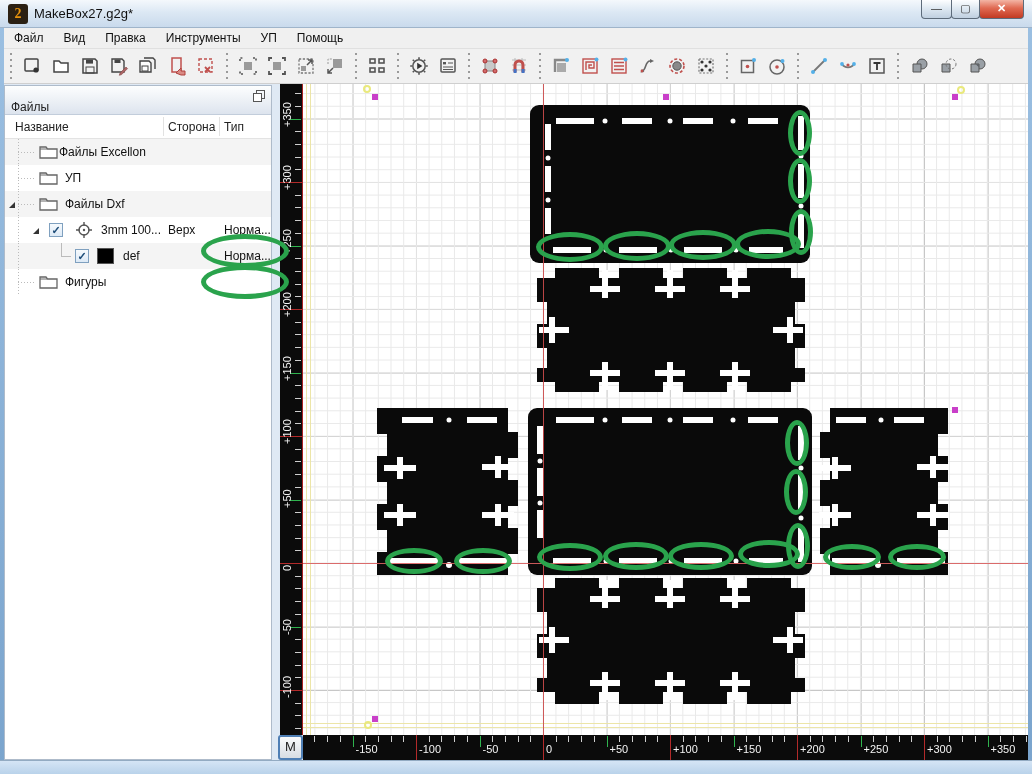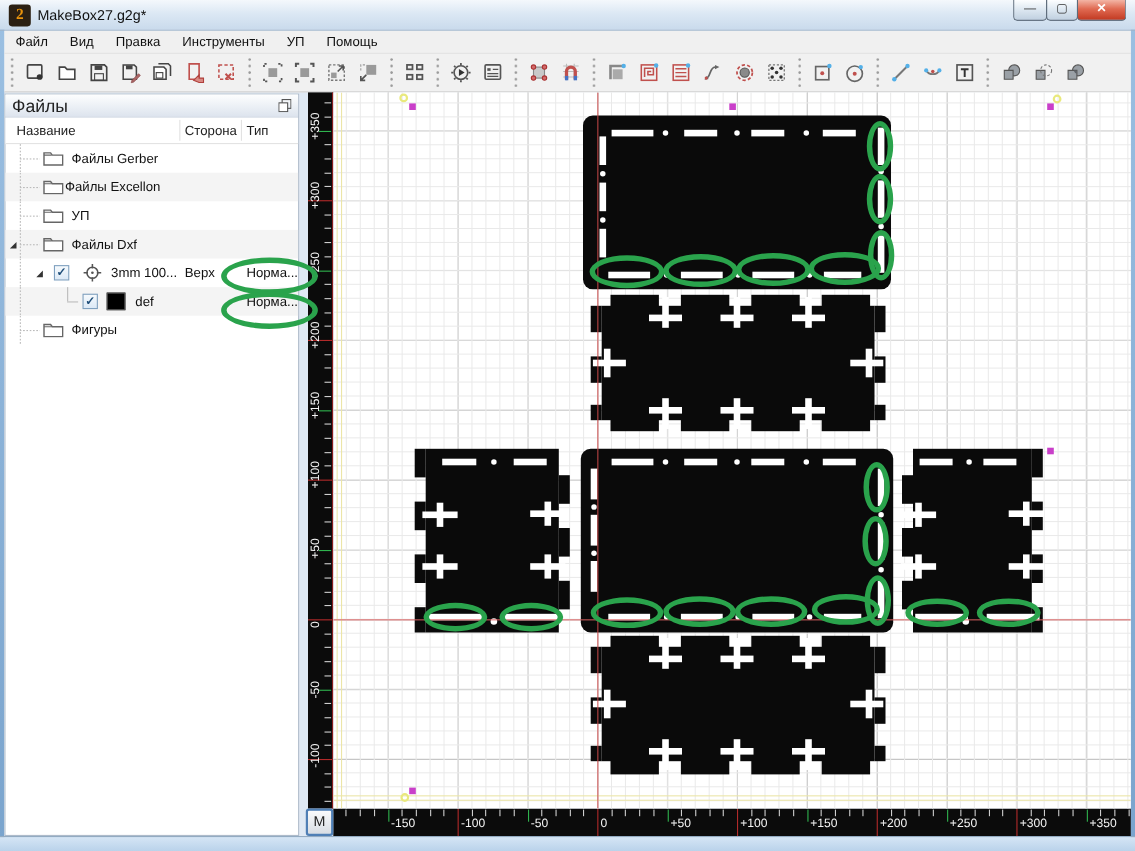--- a/index.html
+++ b/index.html
@@ -35,22 +35,22 @@
   .tb-sep { width:7px; height:26px; margin:0 3px;
     background-image:radial-gradient(circle, #9a9a9a 1px, transparent 1.3px);
     background-size:4px 6px; background-repeat:repeat-y; background-position:center; }
   .tb-btn { width:29px; height:28px; display:flex; align-items:center; justify-content:center; }
   .tb-btn svg { width:20px; height:20px; }
 
   
   .panel { position:absolute; left:4px; top:85px; width:268px; height:675px;
     background:#fff; border:1px solid #aebbca; }
   .panel-title { height:21px; background:linear-gradient(#fdfefe,#dde4ee);
-    border-bottom:1px solid #c2cddb; font-size:16px; color:#222;
-    padding:3px 6px; position:relative; }
+    border-bottom:1px solid #c2cddb; font-size:12px; color:#222;
+    padding:14px 6px; position:relative; }
   .float-icon { position:absolute; right:6px; top:4px; width:12px; height:12px; }
   .cols { height:24px; border-bottom:1px solid #e3e3e3; position:relative;
     font-size:12px; color:#222; background:#fff; }
   .cols span { position:absolute; top:5px; }
   .col-name { left:10px; } .col-side { left:163px; } .col-type { left:219px; }
   .cols .cline { position:absolute; top:2px; bottom:2px; width:1px; background:#e2e2e2; }
   .tree { position:relative; font-size:12px; color:#111; }
   .trow { position:relative; height:26px; }
   .trow.alt { background:#f4f4f4; }
   .tlabel { position:absolute; top:6px; }
@@ -376,29 +376,20 @@
       </svg>
     </div>
     <div class="cols">
       <span class="col-name">Название</span>
       <span class="col-side">Сторона</span>
       <span class="col-type">Тип</span>
       <div class="cline" style="left:158px"></div>
       <div class="cline" style="left:214px"></div>
     </div>
     <div class="tree">
-        <div class="trow">
-          <div class="branch-v"></div>
-          <div class="branch-h" style="left: 13px; top: 13px; width: 18px;"></div>
-          <div style="position: absolute; left: 34px; top: 5px;"><svg width="19" height="15" viewBox="0 0 19 15">
-              <path d="M1 14 V3 h6 l1.5 2 H18 v9 z" fill="#fff" stroke="#666" stroke-width="1.3"></path>
-              <path d="M1 5 h7" stroke="#666"></path>
-            </svg></div>
-          <div class="tlabel" style="left: 60px;">Файлы Gerber</div>
-        </div>
         <div class="trow alt">
           <div class="branch-v"></div>
           <div class="branch-h" style="left: 13px; top: 13px; width: 18px;"></div>
           <div style="position: absolute; left: 34px; top: 5px;"><svg width="19" height="15" viewBox="0 0 19 15">
               <path d="M1 14 V3 h6 l1.5 2 H18 v9 z" fill="#fff" stroke="#666" stroke-width="1.3"></path>
               <path d="M1 5 h7" stroke="#666"></path>
             </svg></div>
           <div class="tlabel" style="left: 54px;">Файлы Excellon</div>
         </div>
         <div class="trow">

